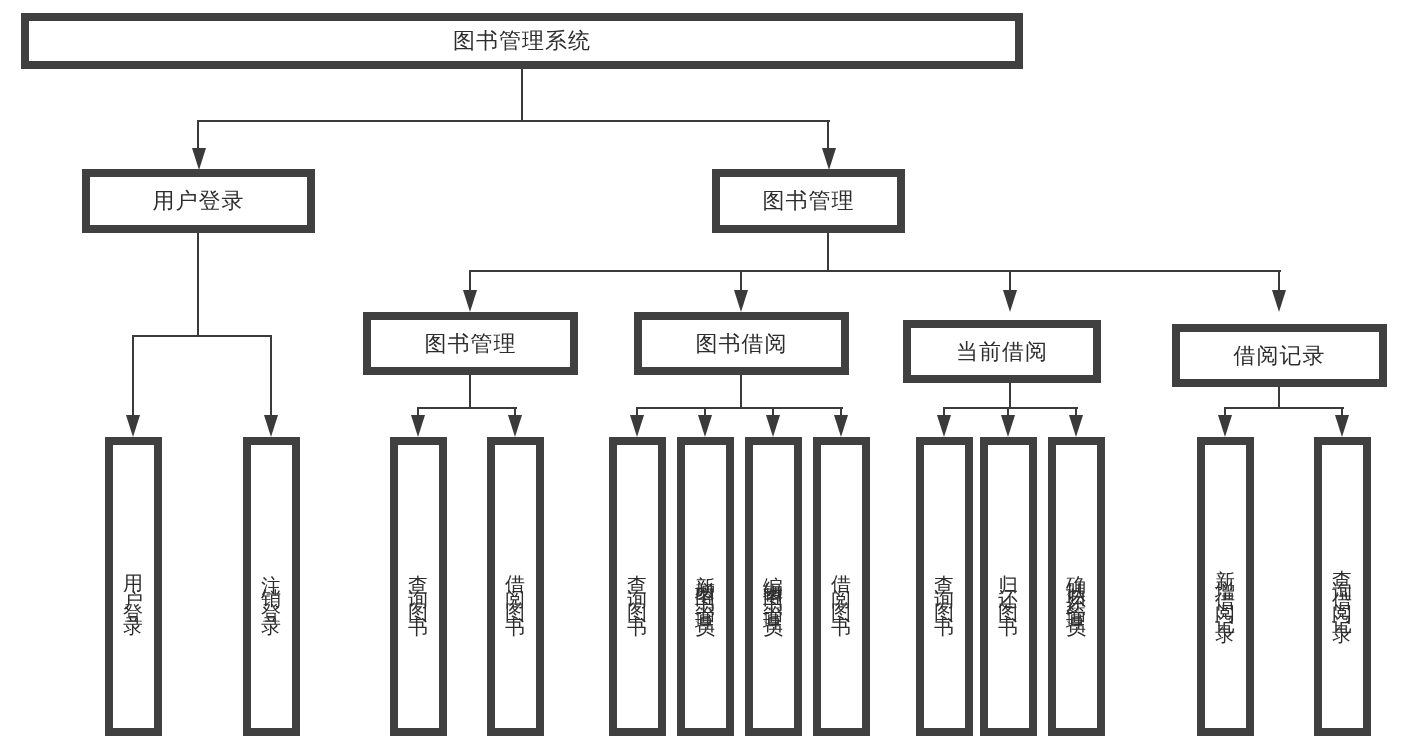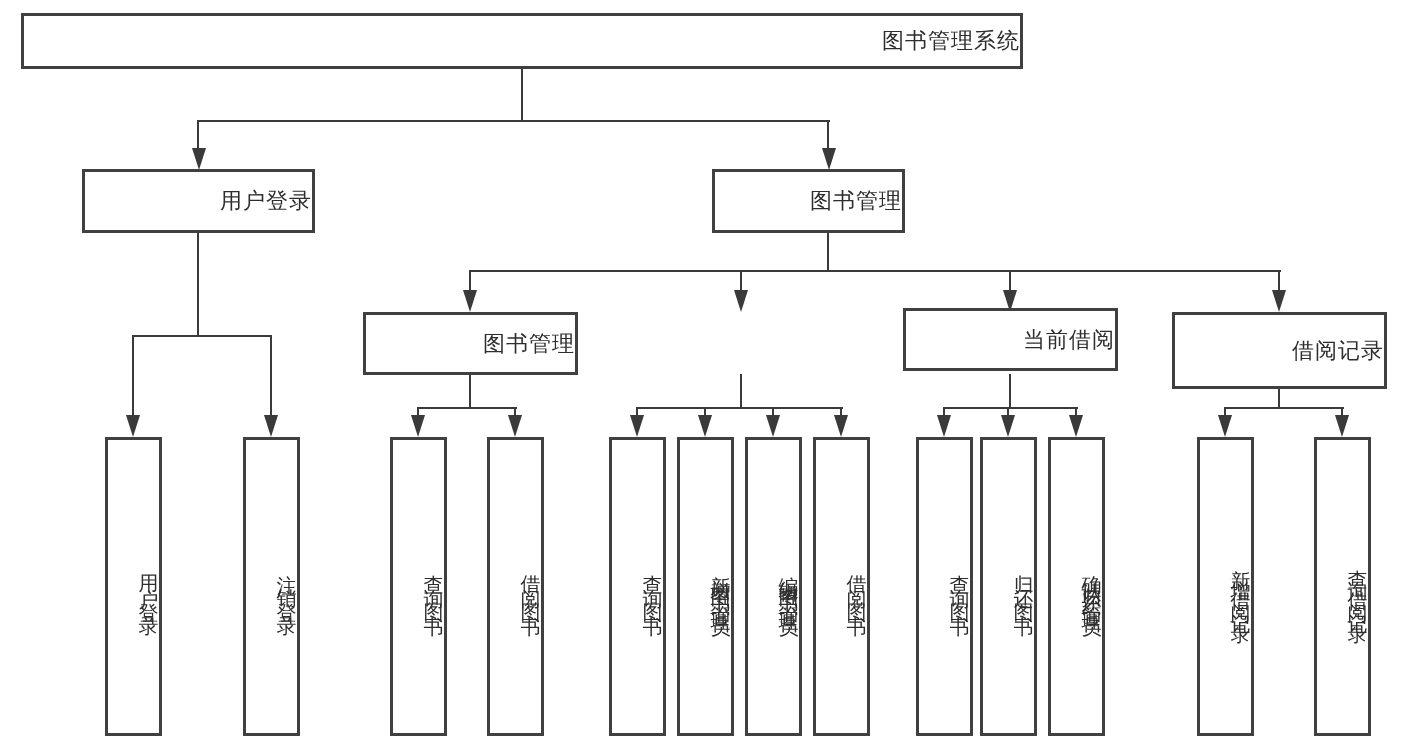--- a/index.html
+++ b/index.html
@@ -2,21 +2,21 @@
 <html><head>
 <meta charset="utf-8">
 <style>
   html,body{margin:0;padding:0;background:#fff;}
   .canvas{
     position:relative;width:1405px;height:747px;background:#ffffff;overflow:hidden;
     font-family:"DejaVu Sans",sans-serif;
   }
   .box{
     position:absolute;box-sizing:border-box;background:#ffffff;
-    border:3px solid #404040;display:flex;align-items:center;justify-content:flex-end;
+    border:8px solid #404040;display:flex;align-items:center;justify-content:center;
   }
   .hbox span{font-size:22px;color:#2d2d2d;letter-spacing:1px;white-space:nowrap;}
   .vline{position:absolute;width:2px;background:#3a3a3a;}
   .hline{position:absolute;height:2px;background:#3a3a3a;}
   .arrow{
     position:absolute;width:0;height:0;
     border-left:7px solid transparent;border-right:7px solid transparent;
     border-top:22px solid #3a3a3a;
   }
   .vtext{
@@ -117,24 +117,27 @@
   <div class="box hbox" style="left:82px;top:169px;width:233px;height:64px">
     <span>用户登录</span>
   </div>
   <div class="box hbox" style="left:712px;top:169px;width:193px;height:64px">
     <span>图书管理</span>
   </div>
 
   <div class="box hbox" style="left:363px;top:312px;width:215px;height:63px">
     <span>图书管理</span>
   </div>
-  <div class="box hbox" style="left:903px;top:308px;width:215px;height:63px">
+  <div class="box hbox" style="left:634px;top:312px;width:215px;height:63px">
+    <span>图书借阅</span>
+  </div>
+  <div class="box hbox" style="left:903px;top:320px;width:198px;height:63px">
     <span>当前借阅</span>
   </div>
-  <div class="box hbox" style="left:1172px;top:312px;width:215px;height:77px">
+  <div class="box hbox" style="left:1172px;top:324px;width:215px;height:63px">
     <span>借阅记录</span>
   </div>
 
   <div class="box" style="left:105px;top:437px;width:57px;height:299px">
     <span class="vtext s">用户登录</span>
   </div>
   <div class="box" style="left:243px;top:437px;width:57px;height:299px">
     <span class="vtext s">注销登录</span>
   </div>
 

